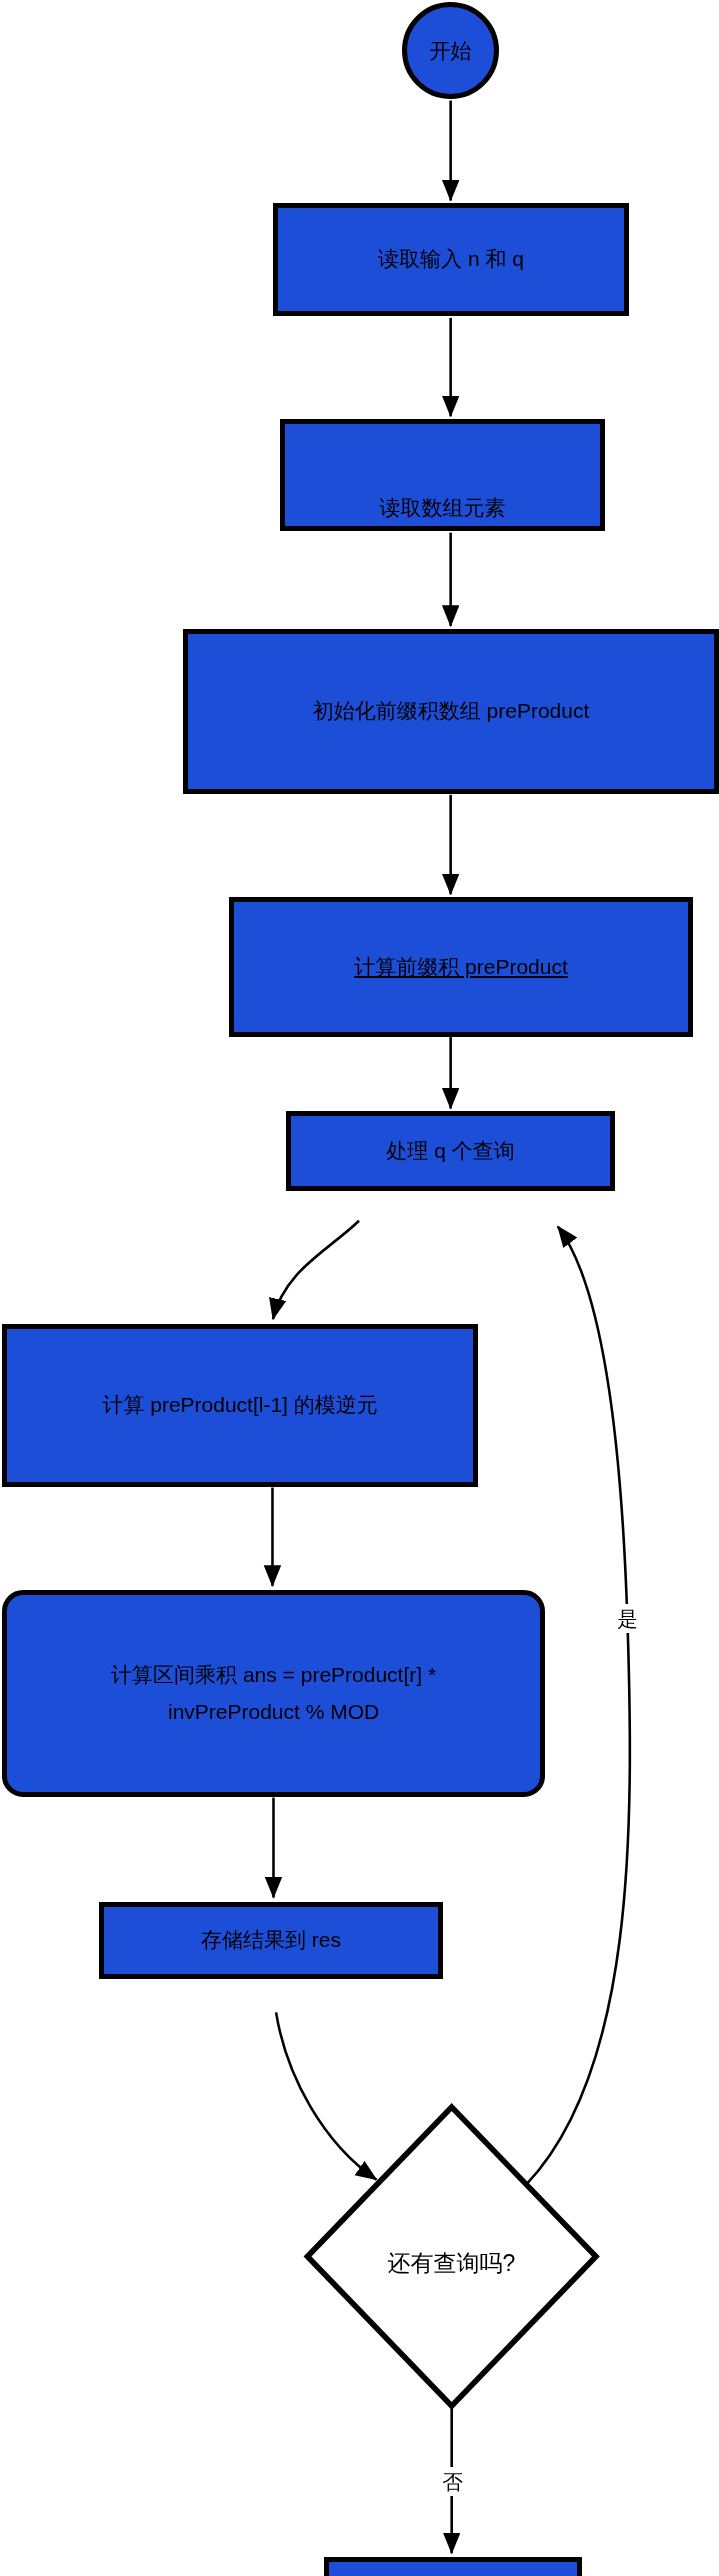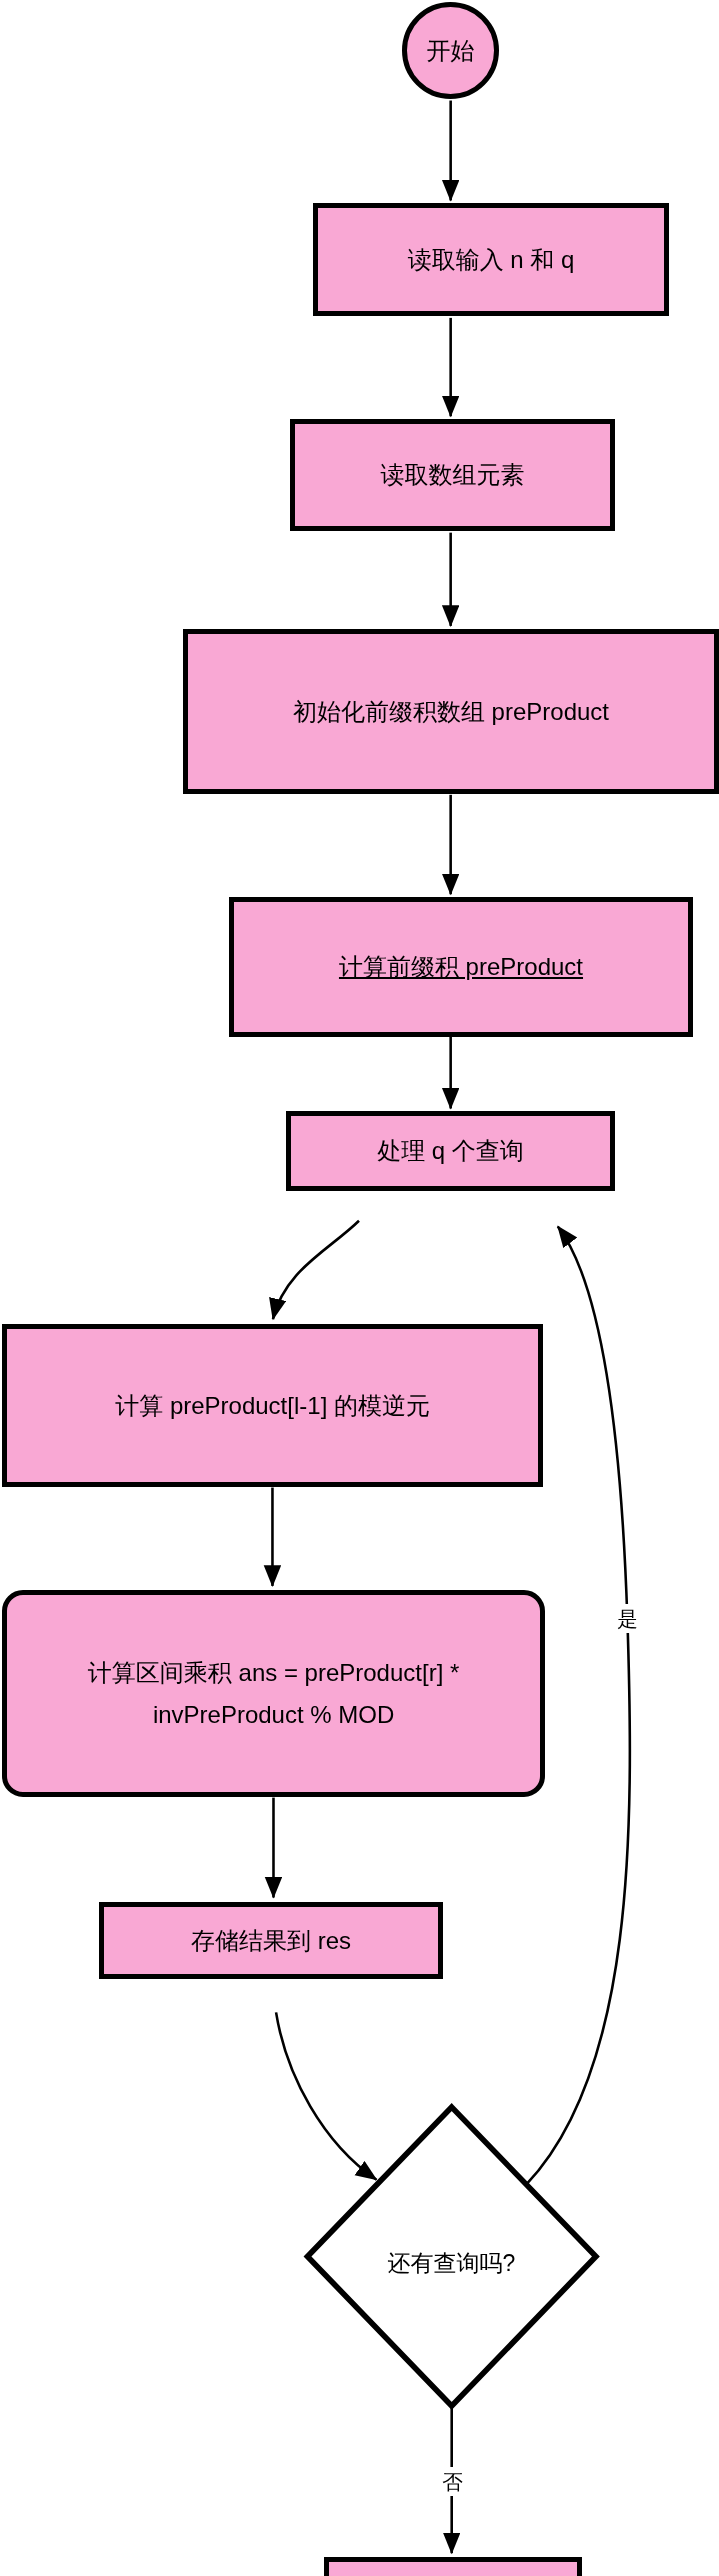--- a/index.html
+++ b/index.html
@@ -24,27 +24,27 @@
     height: 2869px;
   }
   .edge {
     fill: none;
     stroke: #000000;
     stroke-width: 5;
   }
   .node {
     position: absolute;
     box-sizing: border-box;
-    background: #f9a8d4;
+    background: #1d4ed8;
     border: 5.2px solid #000000;
     display: flex;
     align-items: center;
     justify-content: center;
     text-align: center;
-    font-size: 24px;
+    font-size: 21px;
     line-height: 1.72;
   }
   .node.terminal {
     border-width: 5.7px;
     border-radius: 50%;
   }
   .node-label {
     display: block;
   }
   .free-label {
@@ -95,41 +95,41 @@
     <path class="edge" d="M 877 4672 L 877 4956" marker-end="url(#ah)"></path>
     <path class="edge" d="M 877 5184 L 877 5370" marker-end="url(#ah)"></path>
 
     <polygon points="877,4090 1157,4380 877,4670 597,4380" fill="#ffffff" stroke="#000000" stroke-width="11"></polygon>
   </svg>
 
   <div class="node terminal" id="node-start" style="left:402px; top:2.1px; width:97px; height:97px;">
     <span class="node-label">开始</span>
   </div>
 
-  <div class="node" id="node-read-input" style="left:273px; top:203px; width:356px; height:113px;margin-left:40px;">
+  <div class="node" id="node-read-input" style="left:273px; top:203px; width:356px; height:113px;">
     <span class="node-label">读取输入 n 和 q</span>
   </div>
 
-  <div class="node" id="node-read-array" style="left:290px; top:419px; width:325px; height:112px;">
+  <div class="node" id="node-read-array" style="left:280px; top:419px; width:325px; height:112px;align-items:flex-end;">
     <span class="node-label">读取数组元素</span>
   </div>
 
   <div class="node" id="node-init-preproduct" style="left:183px; top:629px; width:536px; height:165px;">
     <span class="node-label">初始化前缀积数组 preProduct</span>
   </div>
 
   <div class="node" id="node-compute-preproduct" style="left:229px; top:897px; width:464px; height:140px;text-decoration:underline;">
     <span class="node-label">计算前缀积 preProduct</span>
   </div>
 
   <div class="node" id="node-process-queries" style="left:286px; top:1111px; width:329px; height:80px;">
     <span class="node-label">处理 q 个查询</span>
   </div>
 
-  <div class="node" id="node-compute-inverse" style="left:2.1px; top:1324px; width:541px; height:163px;">
+  <div class="node" id="node-compute-inverse" style="left:2.1px; top:1324px; width:476px; height:163px;">
     <span class="node-label">计算 preProduct[l-1] 的模逆元</span>
   </div>
 
   <div class="node" id="node-compute-interval-product" style="left:2.1px; top:1590px; width:543px; height:207px;border-radius:21px;">
     <span class="node-label">计算区间乘积 ans = preProduct[r] * invPreProduct % MOD</span>
   </div>
 
   <div class="node" id="node-store-result" style="left:99px; top:1902px; width:344px; height:77px;">
     <span class="node-label">存储结果到 res</span>
   </div>

